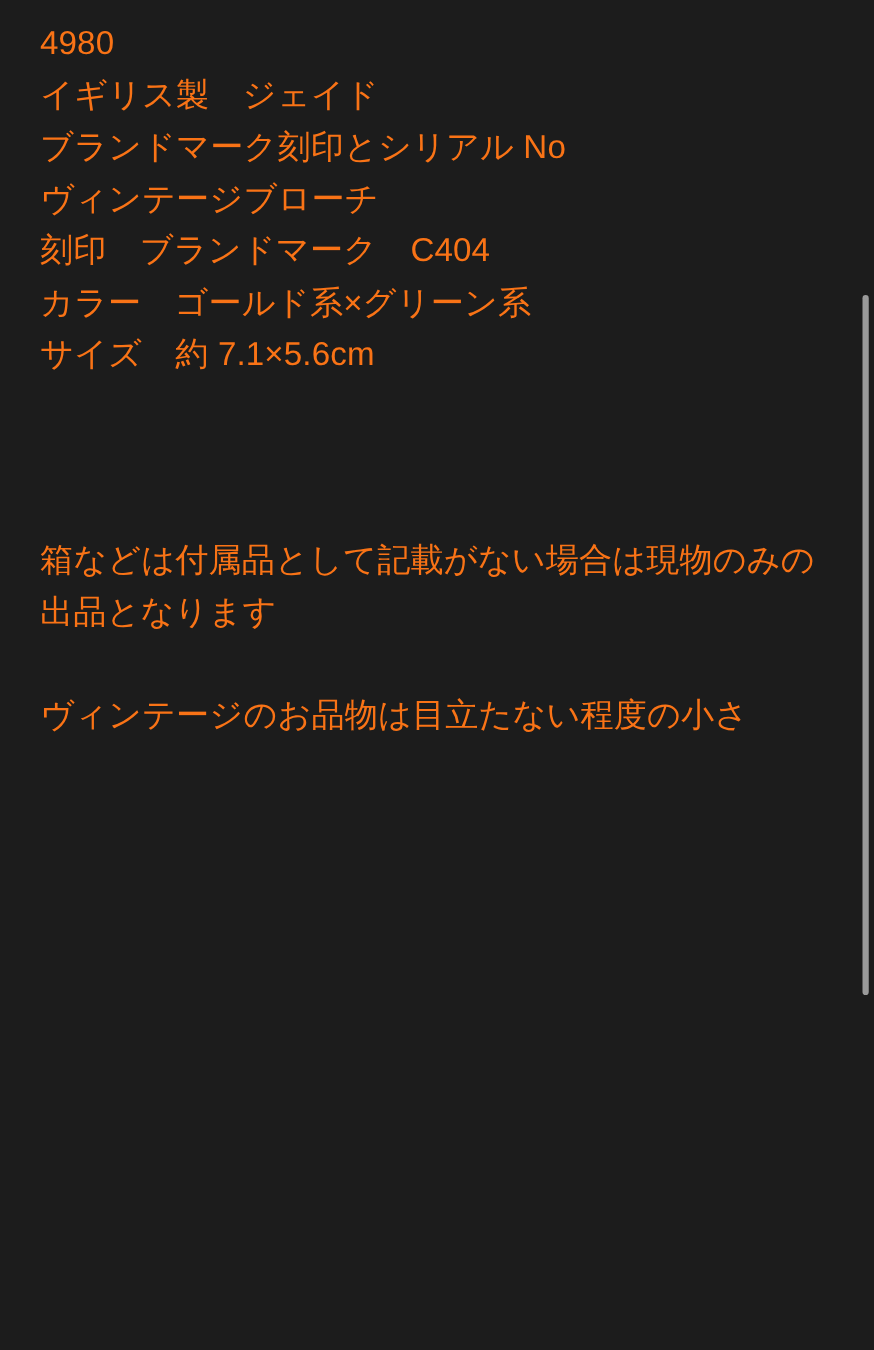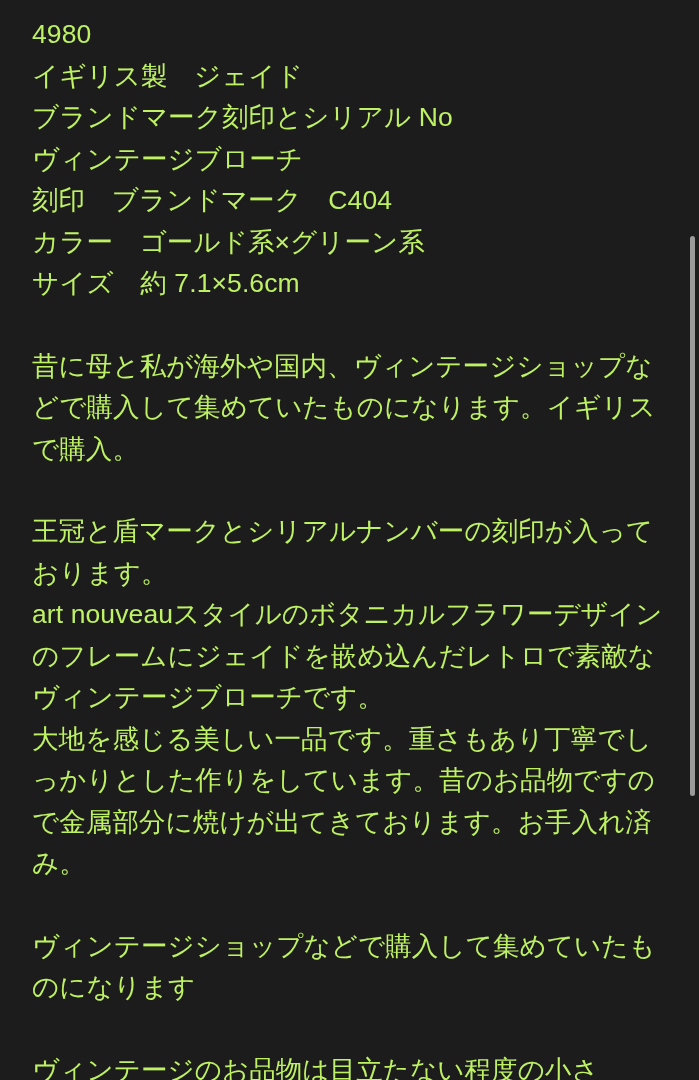--- a/index.html
+++ b/index.html
@@ -23,21 +23,21 @@
   }
   #content {
     position: absolute;
     left: 0;
     top: 0;
     width: 699px;
     padding: 14px 34px 0 32px;
     box-sizing: border-box;
   }
   .para {
-    color: #bef264;
+    color: #f97316;
     font-size: 26.5px;
     line-height: 41.5px;
     letter-spacing: 0.1px;
     white-space: pre-wrap;
     word-break: break-all;
     margin: 0;
   }
   .spacer {
     height: 41px;
   }
@@ -65,27 +65,23 @@
 
   <div id="content">
     <p class="para">4980</p>
     <p class="para">イギリス製　ジェイド
 ブランドマーク刻印とシリアル No
 ヴィンテージブローチ
 刻印　ブランドマーク　C404
 カラー　ゴールド系×グリーン系
 サイズ　約 7.1×5.6cm</p>
     <div class="spacer"></div>
-    <p class="para">昔に母と私が海外や国内、ヴィンテージショップなどで購入して集めていたものになります。イギリスで購入。</p>
     <div class="spacer"></div>
-    <p class="para">王冠と盾マークとシリアルナンバーの刻印が入っております。
-art nouveauスタイルのボタニカルフラワーデザインのフレームにジェイドを嵌め込んだレトロで素敵なヴィンテージブローチです。
-大地を感じる美しい一品です。重さもあり丁寧でしっかりとした作りをしています。昔のお品物ですので金属部分に焼けが出てきております。お手入れ済み。</p>
     <div class="spacer"></div>
-    <p class="para">ヴィンテージショップなどで購入して集めていたものになります</p>
+    <p class="para">箱などは付属品として記載がない場合は現物のみの出品となります</p>
     <div class="spacer"></div>
     <p class="para">ヴィンテージのお品物は目立たない程度の小さ</p>
   </div>
 
   <div class="scrollbar-track">
     <div class="scrollbar-thumb"></div>
   </div>
 
 </div>
 

